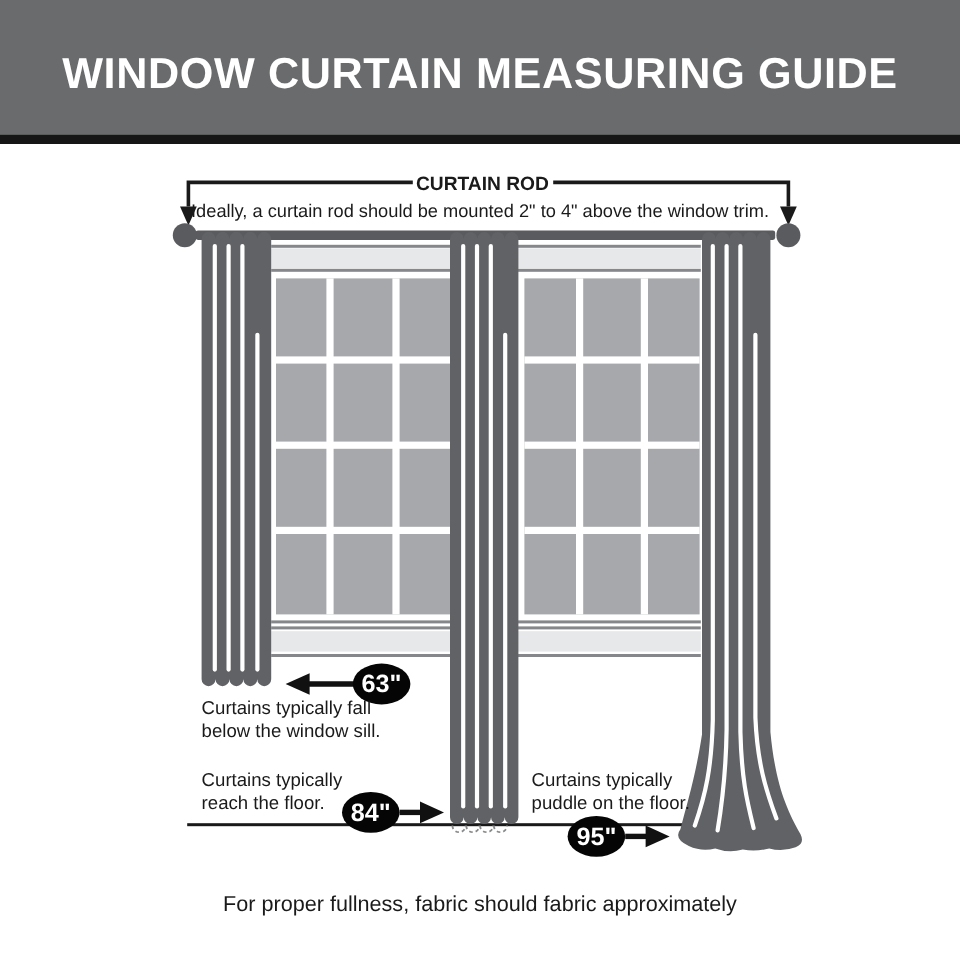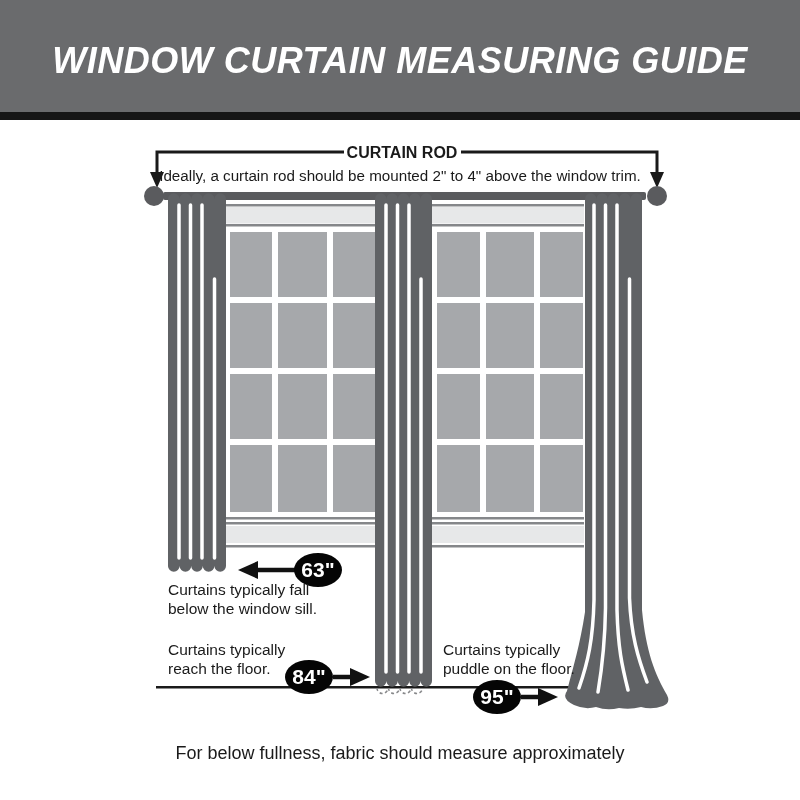--- a/index.html
+++ b/index.html
@@ -1,20 +1,20 @@
 <!DOCTYPE html>
 <html><head>
 <meta charset="utf-8">
 <style>
   html,body{margin:0;padding:0;background:#ffffff;}
   body{width:800px;height:800px;position:relative;font-family:"Liberation Sans",sans-serif;overflow:hidden;}
   .stage{position:absolute;inset:0;width:800px;height:800px;}
   .header{position:absolute;left:0;top:0;width:800px;height:112px;background:#6a6b6d;display:flex;align-items:center;justify-content:center;}
   .header-bar{position:absolute;left:0;top:112px;width:800px;height:8px;background:#161616;}
-  .header h1{margin:0;padding-top:10px;color:#ffffff;font-size:36px;font-weight:bold;letter-spacing:0.5px;white-space:nowrap;font-style:italic;}
+  .header h1{margin:0;padding-top:10px;color:#ffffff;font-size:36px;font-weight:bold;letter-spacing:0.5px;white-space:nowrap;}
   svg{position:absolute;left:0;top:0;}
   svg text{font-family:"Liberation Sans",sans-serif;fill:#1a1a1a;}
   .rod-label{font-size:16px;font-weight:bold;}
   .rod-note{font-size:15.2px;}
   .caption{font-size:15.5px;}
   .oval-text{font-size:21px;font-weight:bold;fill:#ffffff;}
   .bracket{fill:none;stroke:#1a1a1a;stroke-width:3;}
   .arrow-line{stroke:#111111;stroke-width:4.5;}
   .arrow-head{fill:#111111;}
   .mullion{fill:#ffffff;}
@@ -125,16 +125,16 @@
     </g>
 
   </svg>
 
   <div class="header">
     <h1>WINDOW CURTAIN MEASURING GUIDE</h1>
   </div>
   <div class="header-bar"></div>
 
   <div class="footer">
-    <div>For below fullness, fabric should measure approximately</div>
+    <div>For proper fullness, fabric should fabric approximately</div>
   </div>
 
 </div>
 
 </body></html>

